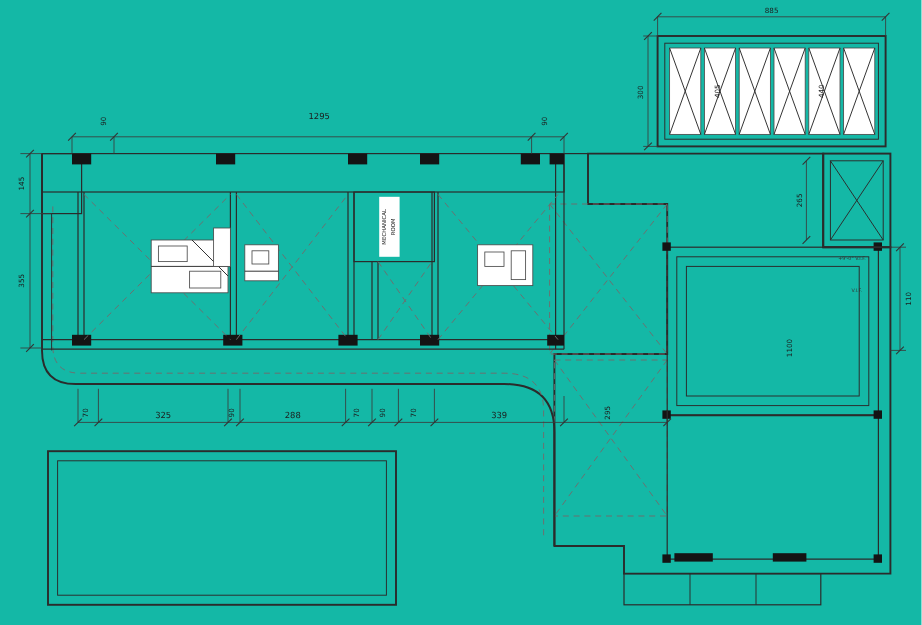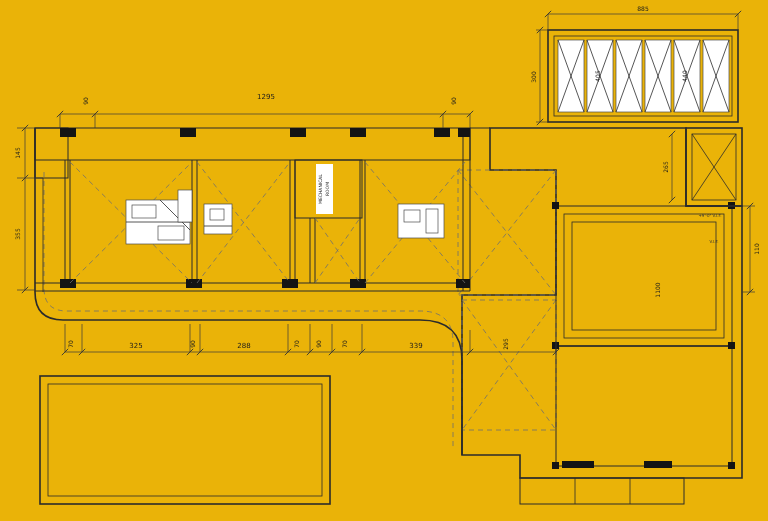--- a/index.html
+++ b/index.html
@@ -1,16 +1,16 @@
 <!DOCTYPE html>
 <html><head>
 <meta charset="utf-8">
 <style>
   html,body{margin:0;padding:0;background:#ffffff;}
-  .canvas{width:768px;height:521px;position:relative;background:#eab308;overflow:hidden;}
+  .canvas{width:768px;height:521px;position:relative;background:#14b8a6;overflow:hidden;}
   svg{display:block;}
   .ln{stroke:#2b2b2b;fill:none;}
   .w16{stroke-width:1.6;}
   .w1{stroke-width:1;}
   .w08{stroke-width:0.8;}
   .dash{stroke:#6e6e6e;stroke-width:0.8;stroke-dasharray:5 4;fill:none;}
   .dim{stroke:#3a3a3a;stroke-width:0.7;fill:none;}
   .blk{fill:#141414;stroke:none;}
   .fix{stroke:#4a4a4a;stroke-width:0.7;fill:#ffffff;}
   .t7{font:7px "DejaVu Sans", sans-serif;fill:#1c1c1c;text-anchor:middle;}

